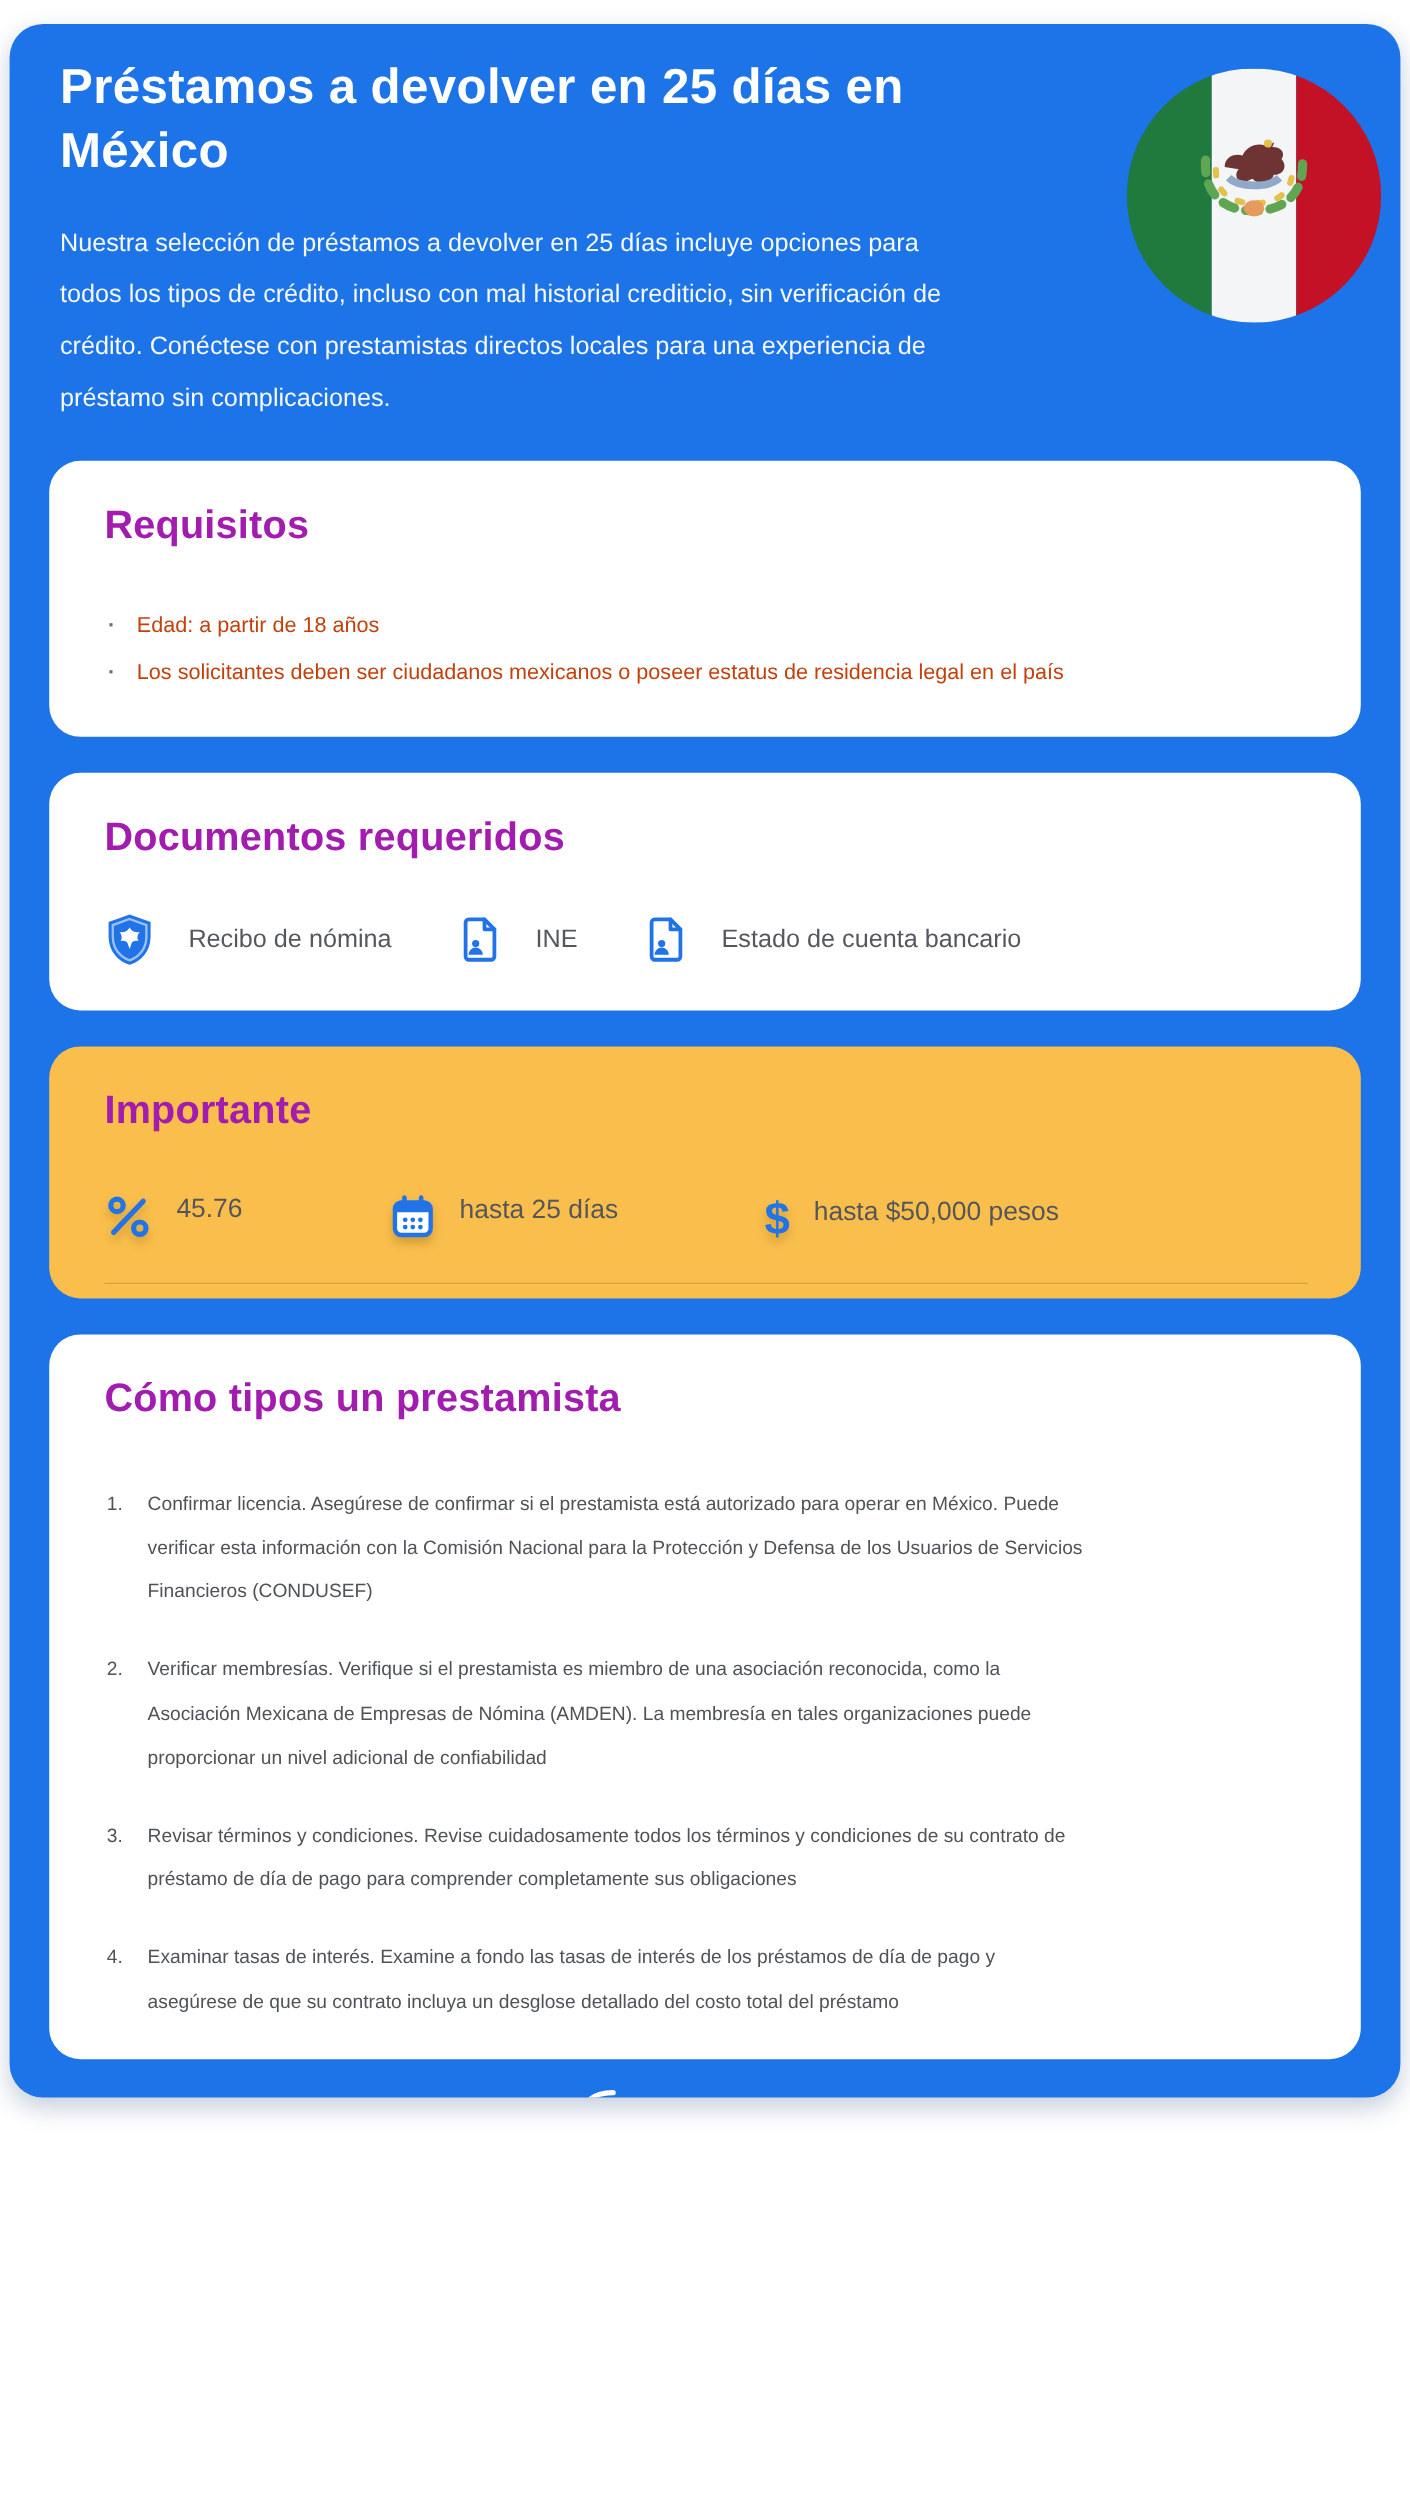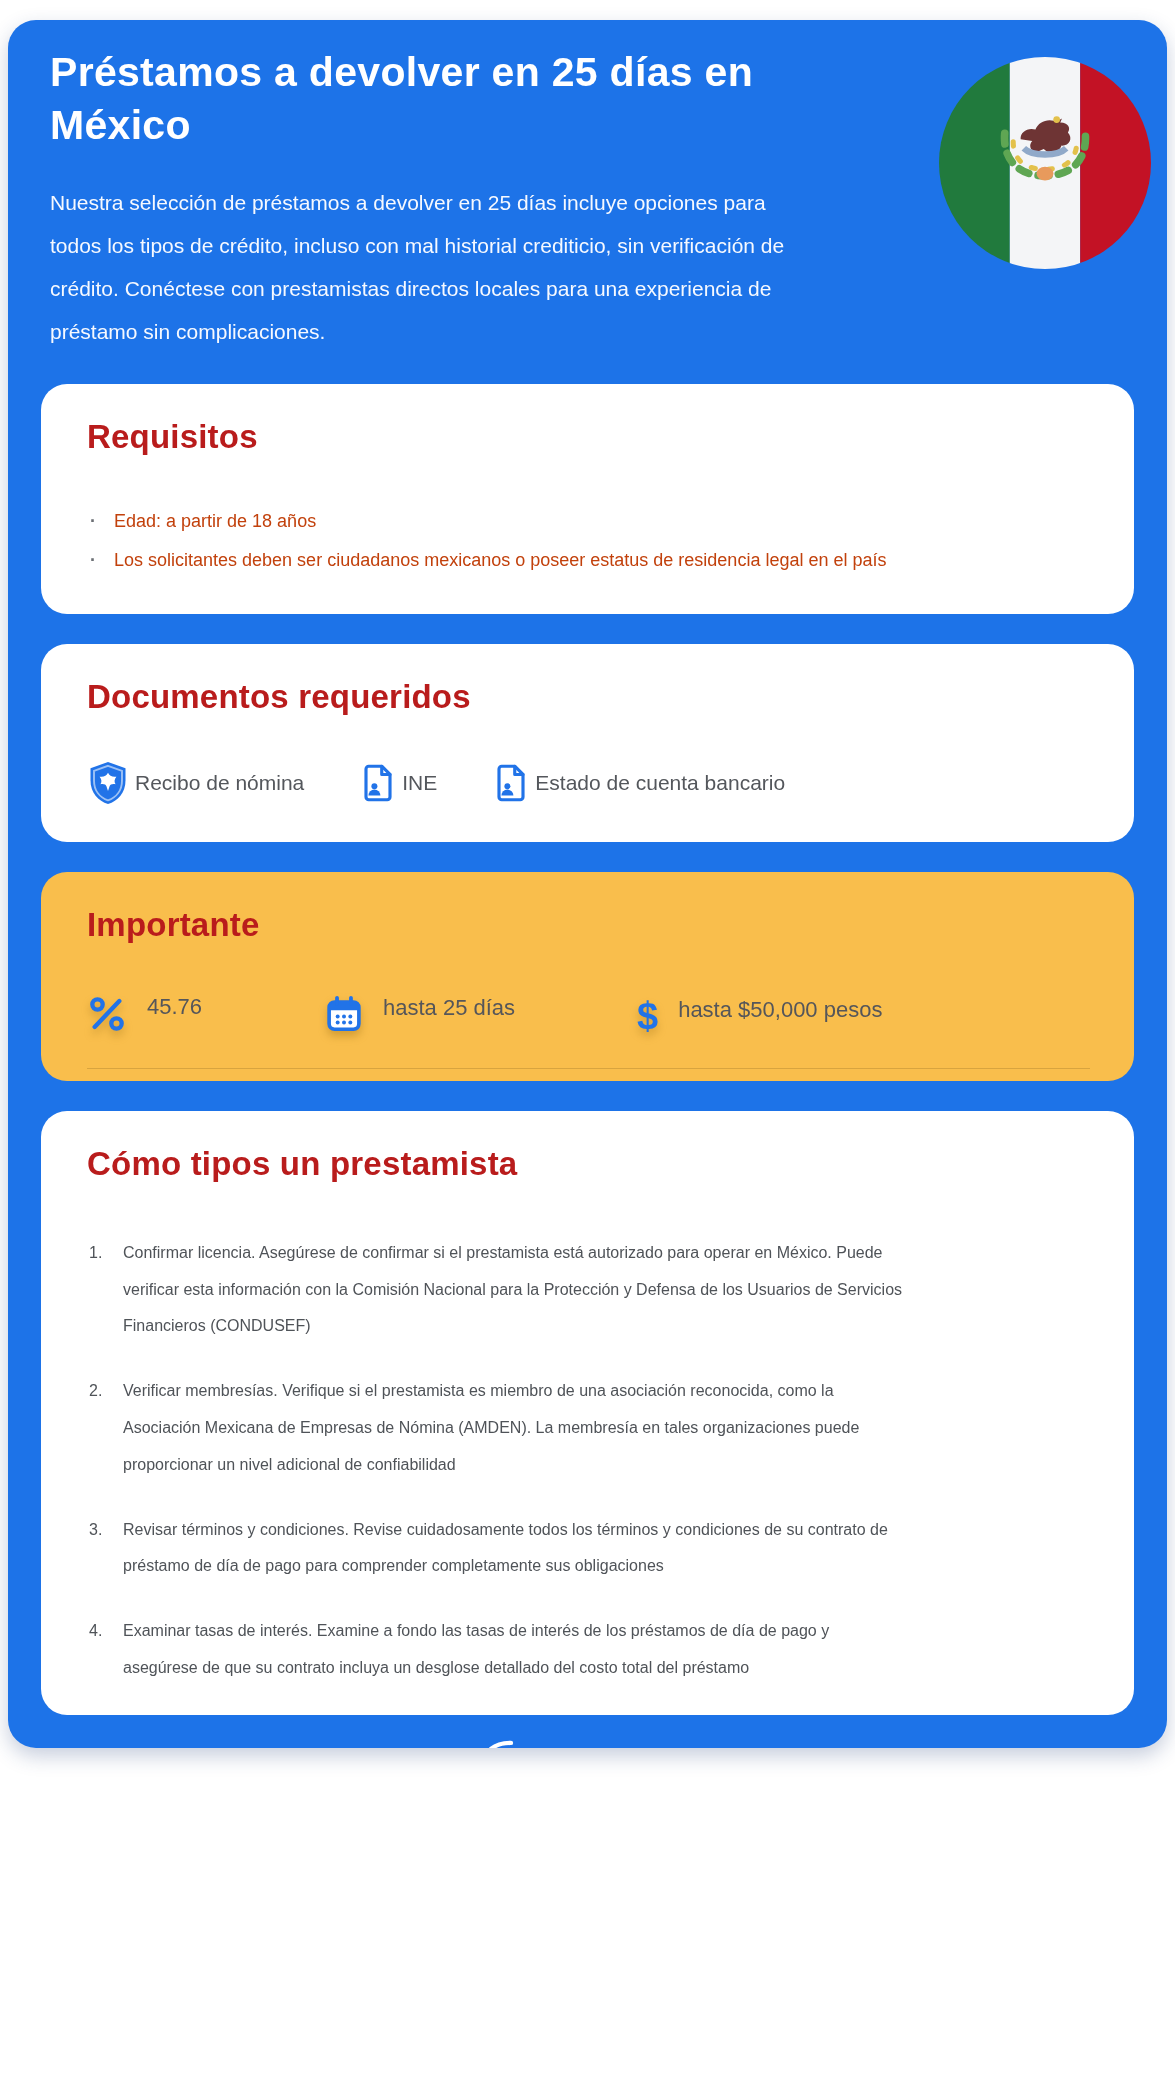--- a/index.html
+++ b/index.html
@@ -21,37 +21,37 @@
   }
   .page-desc {
     margin-top:28px; color:#f6f9ff; font-size:21px; line-height:2.06;
     max-width:745px; font-weight:400;
   }
   .flag { position:absolute; top:37px; right:16px; width:212px; height:212px; }
 
   
   .cards { padding:0 33px; }
   .card { background:#ffffff; border-radius:26px; margin-top:30px; padding:34px 44px 36px 46px; }
-  .card h2 { font-size:33px; font-weight:600; color:#b91c1c; letter-spacing:.2px; }
+  .card h2 { font-size:33px; font-weight:600; color:#a21caf; letter-spacing:.2px; }
 
   
   .req-list { list-style:none; margin-top:48px; }
   .req-item {
     position:relative; padding-left:27px; max-width:800px;
     font-size:18px; color:#c2410c; line-height:1.95;
   }
   .req-item + .req-item { margin-top:4px; }
   .req-item::before {
     content:"·"; position:absolute; left:3px; top:0;
     font-weight:bold; color:#6b6f74;
   }
 
   
   .doc-row { display:flex; align-items:center; gap:56px; margin-top:44px; }
-  .doc-item { display:flex; align-items:center; gap:6px; }
+  .doc-item { display:flex; align-items:center; gap:28px; }
   .doc-label { font-size:21px; color:#54575c; }
   .doc-item svg { display:block; }
 
   
   .card.important { background:#F9BE4C; padding-bottom:12px; }
   .imp-row { display:flex; align-items:center; margin-top:50px; }
   .imp-stat { display:flex; align-items:flex-start; gap:20px; }
   .imp-stat:nth-child(1) { width:238px; }
   .imp-stat:nth-child(2) { width:312px; }
   .imp-value { font-size:22px; color:#55565a; }

